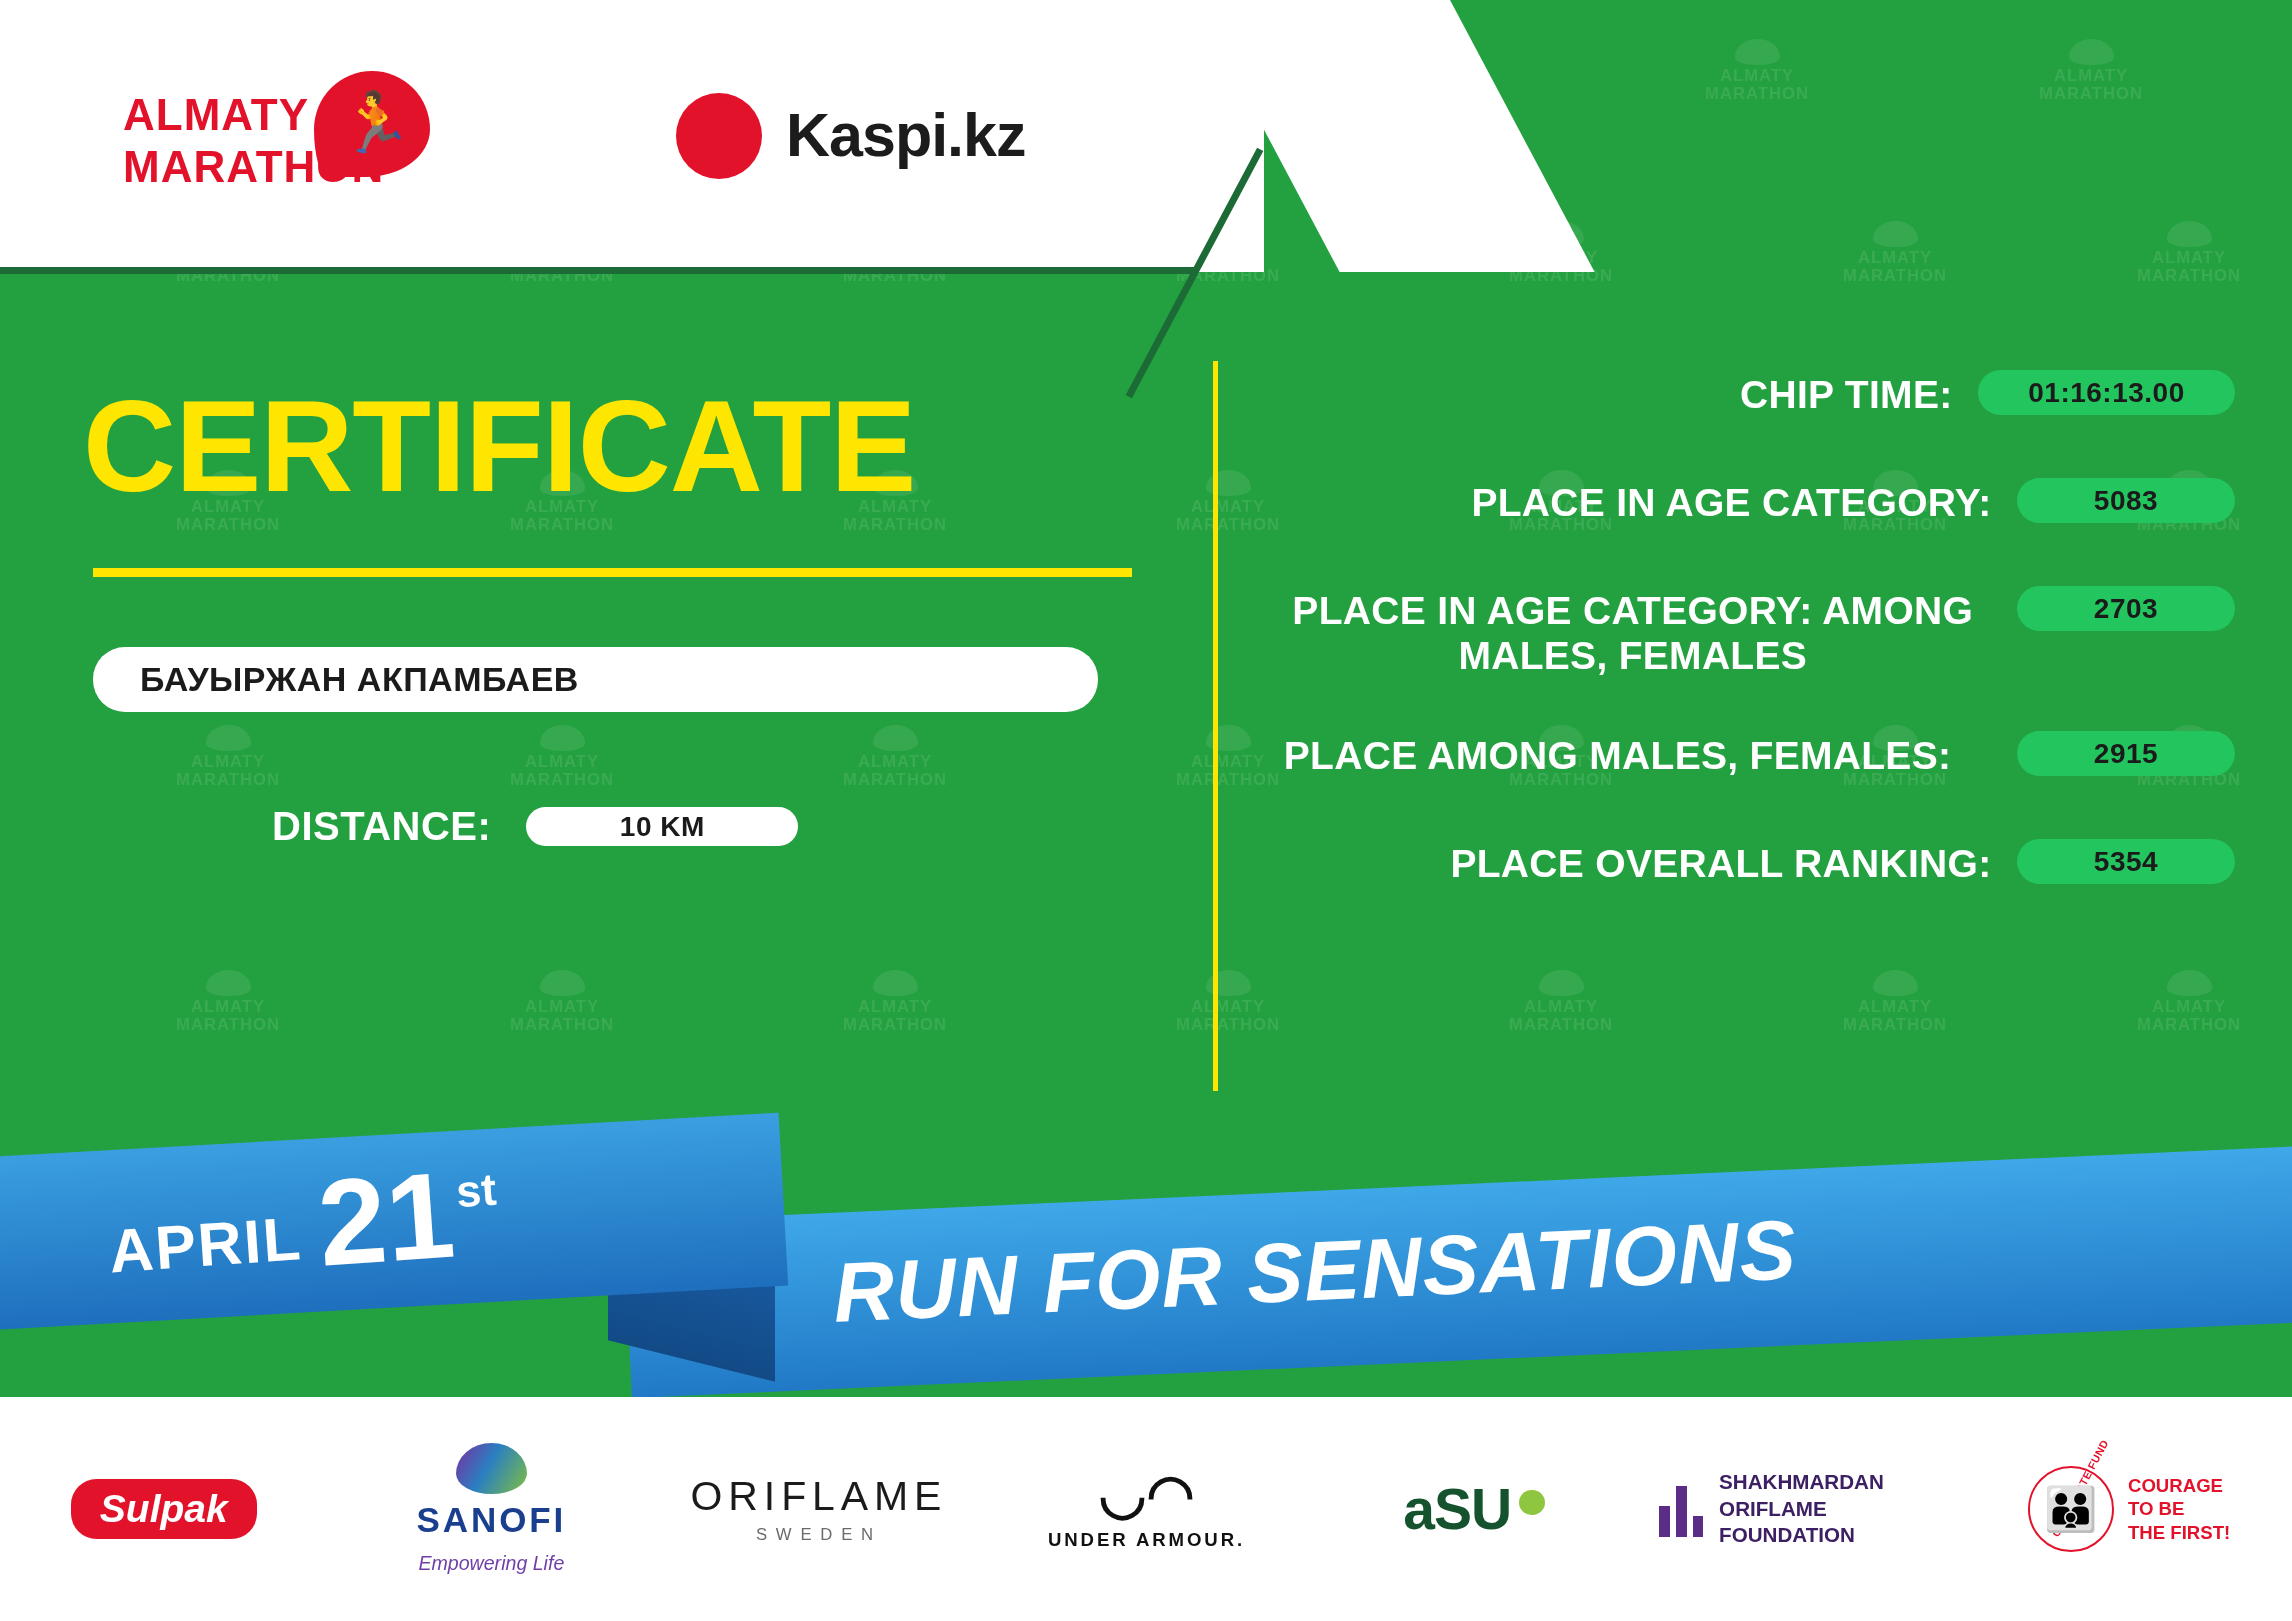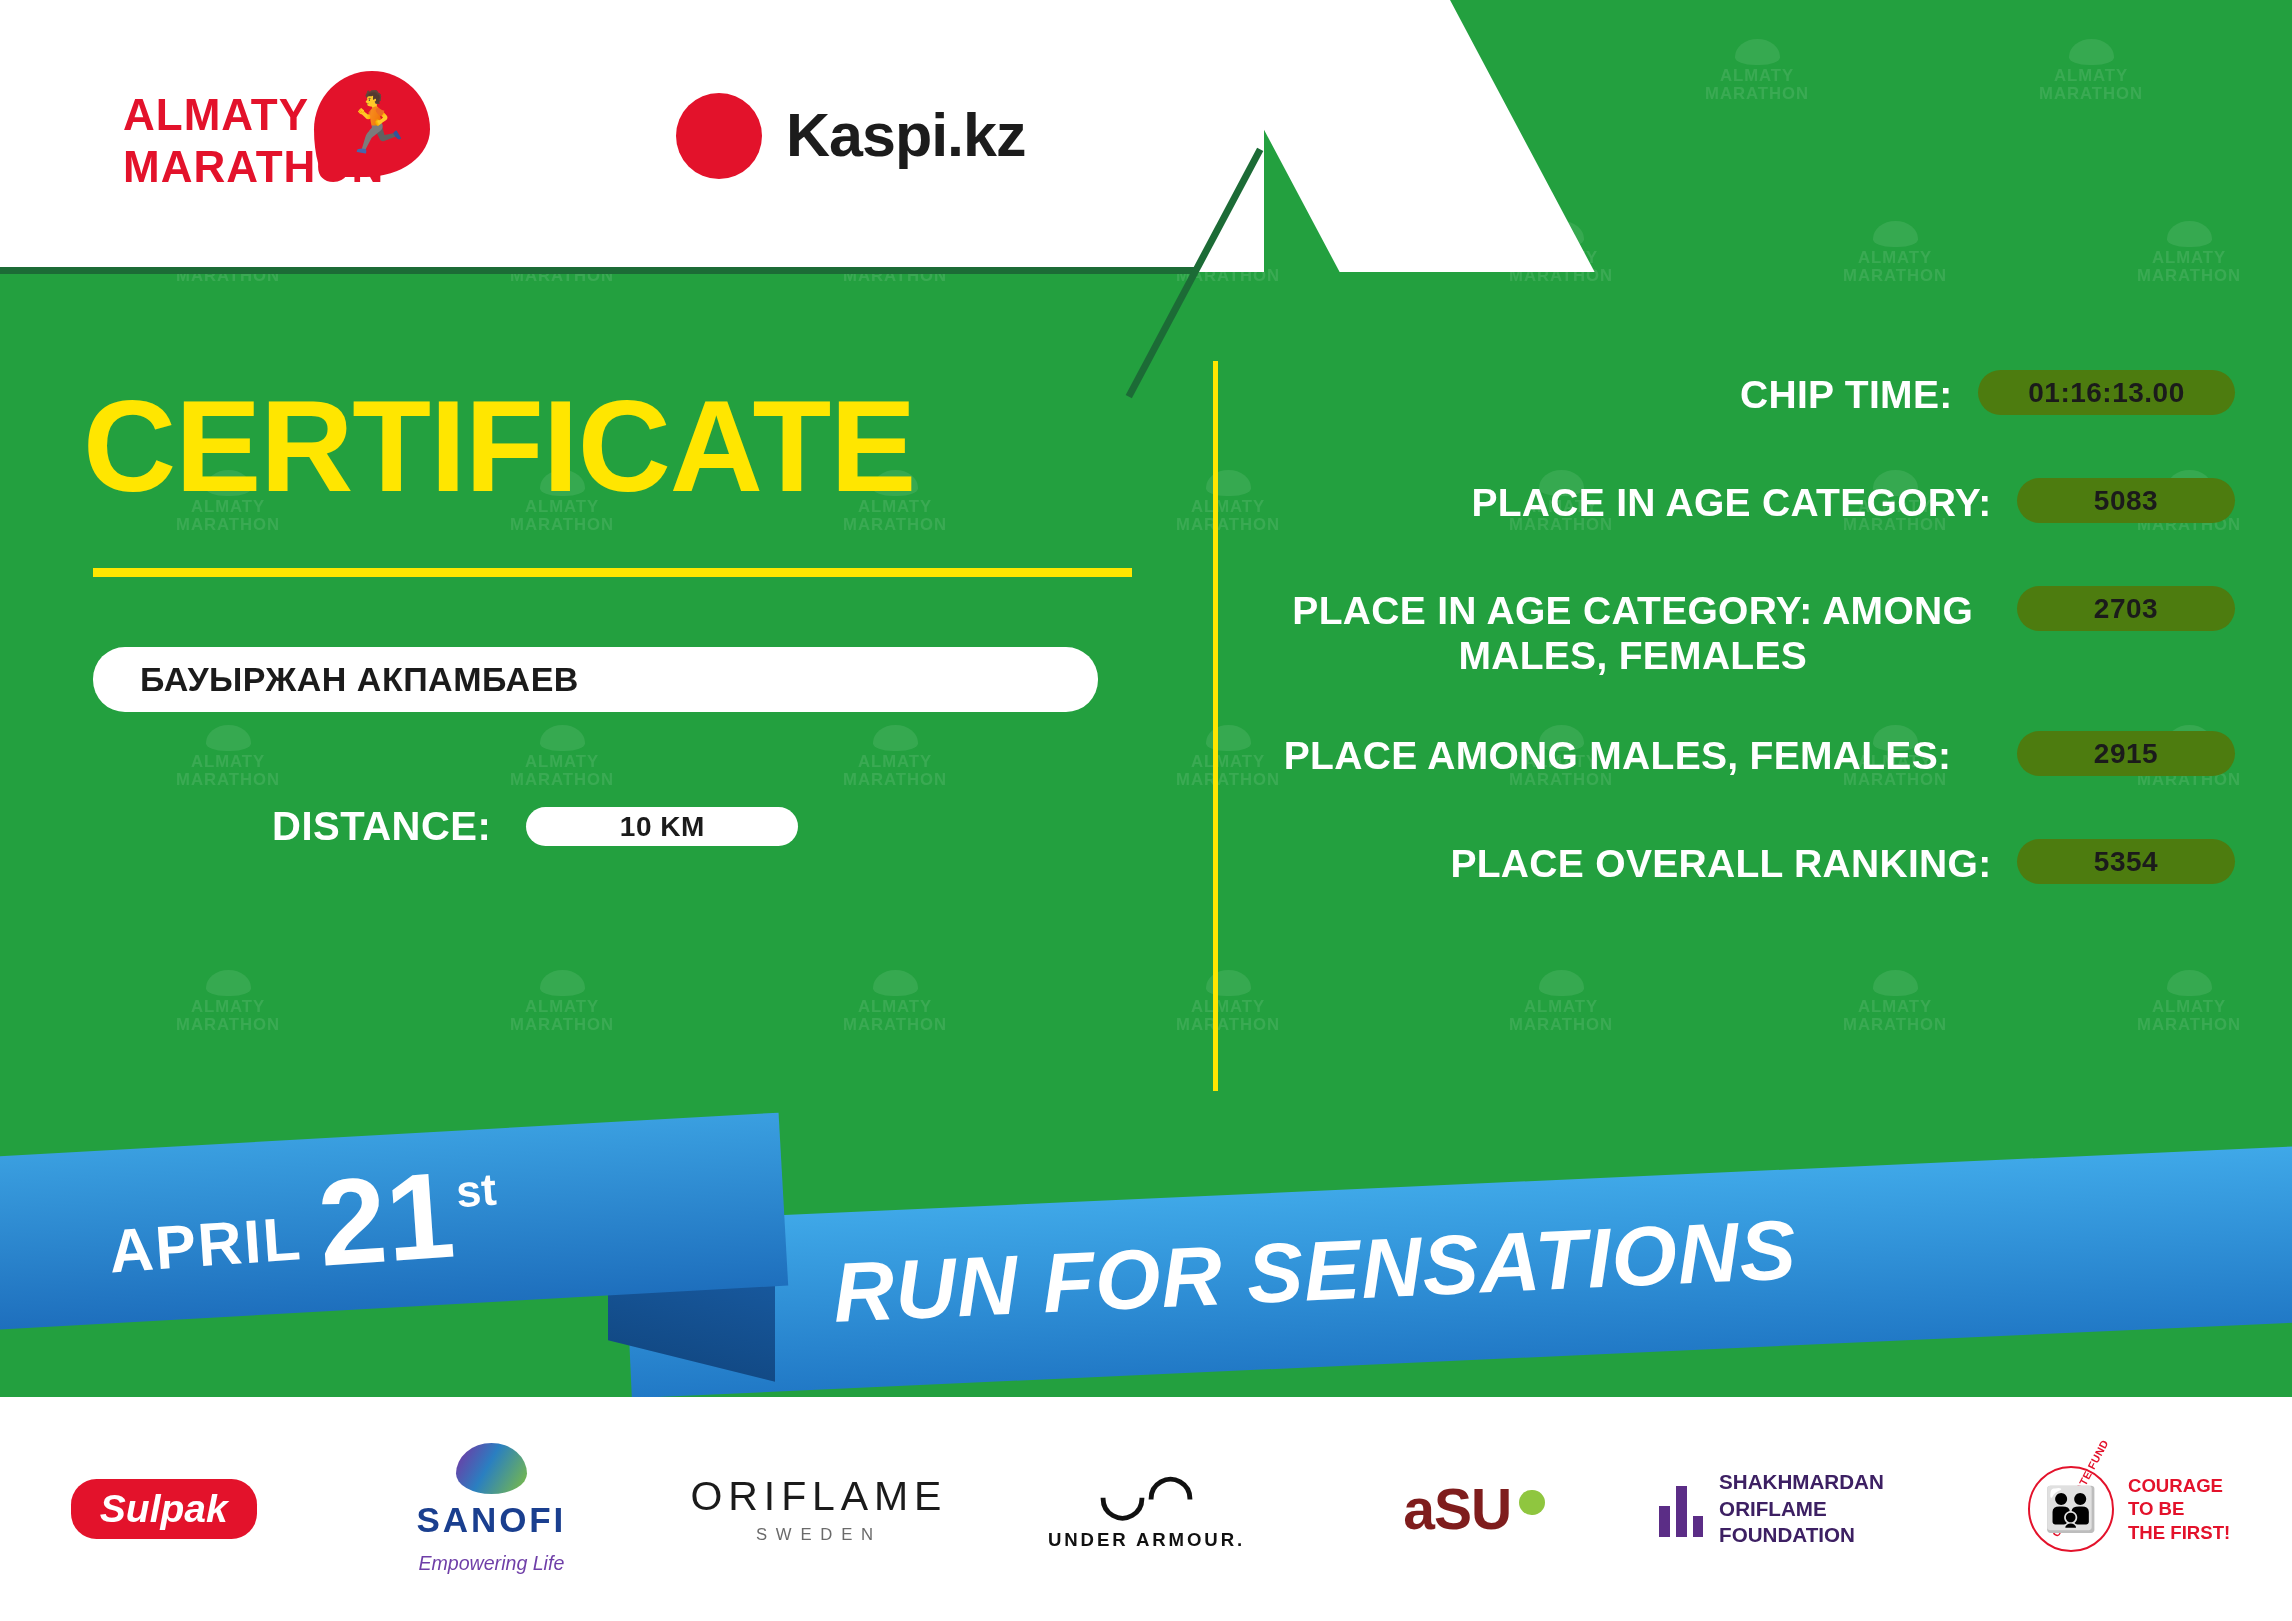--- a/index.html
+++ b/index.html
@@ -265,21 +265,21 @@
     font-weight: bold;
     line-height: 1.16;
     text-align: right;
     letter-spacing: 0.3px;
     flex: 1;
     padding-right: 25.5px;
     padding-top: 2px;
   }
   .stat-label.two-line { text-align: center; }
   .stat-value {
-    background: #4d7c0f;
+    background: #22c55e;
     border-radius: 24.5px;
     height: 45px;
     width: 218px;
     flex: none;
     display: flex;
     align-items: center;
     justify-content: center;
     color: #1b1b1b;
     font-size: 28px;
     font-weight: bold;
@@ -429,21 +429,21 @@
     font-weight: bold;
   }
   .sp-ua .nm {
     color: #111111;
     font-size: 18.6px;
     font-weight: bold;
     letter-spacing: 2.9px;
     margin-top: 7.8px;
   }
   .sp-asu .nm {
-    color: #7f1d1d;
+    color: #14532d;
     font-size: 57px;
     font-weight: bold;
     letter-spacing: -1px;
   }
   .sp-asu .dotmark {
     display: inline-block;
     width: 25.5px;
     height: 25.5px;
     border-radius: 50%;
     background: #8fc63f;

